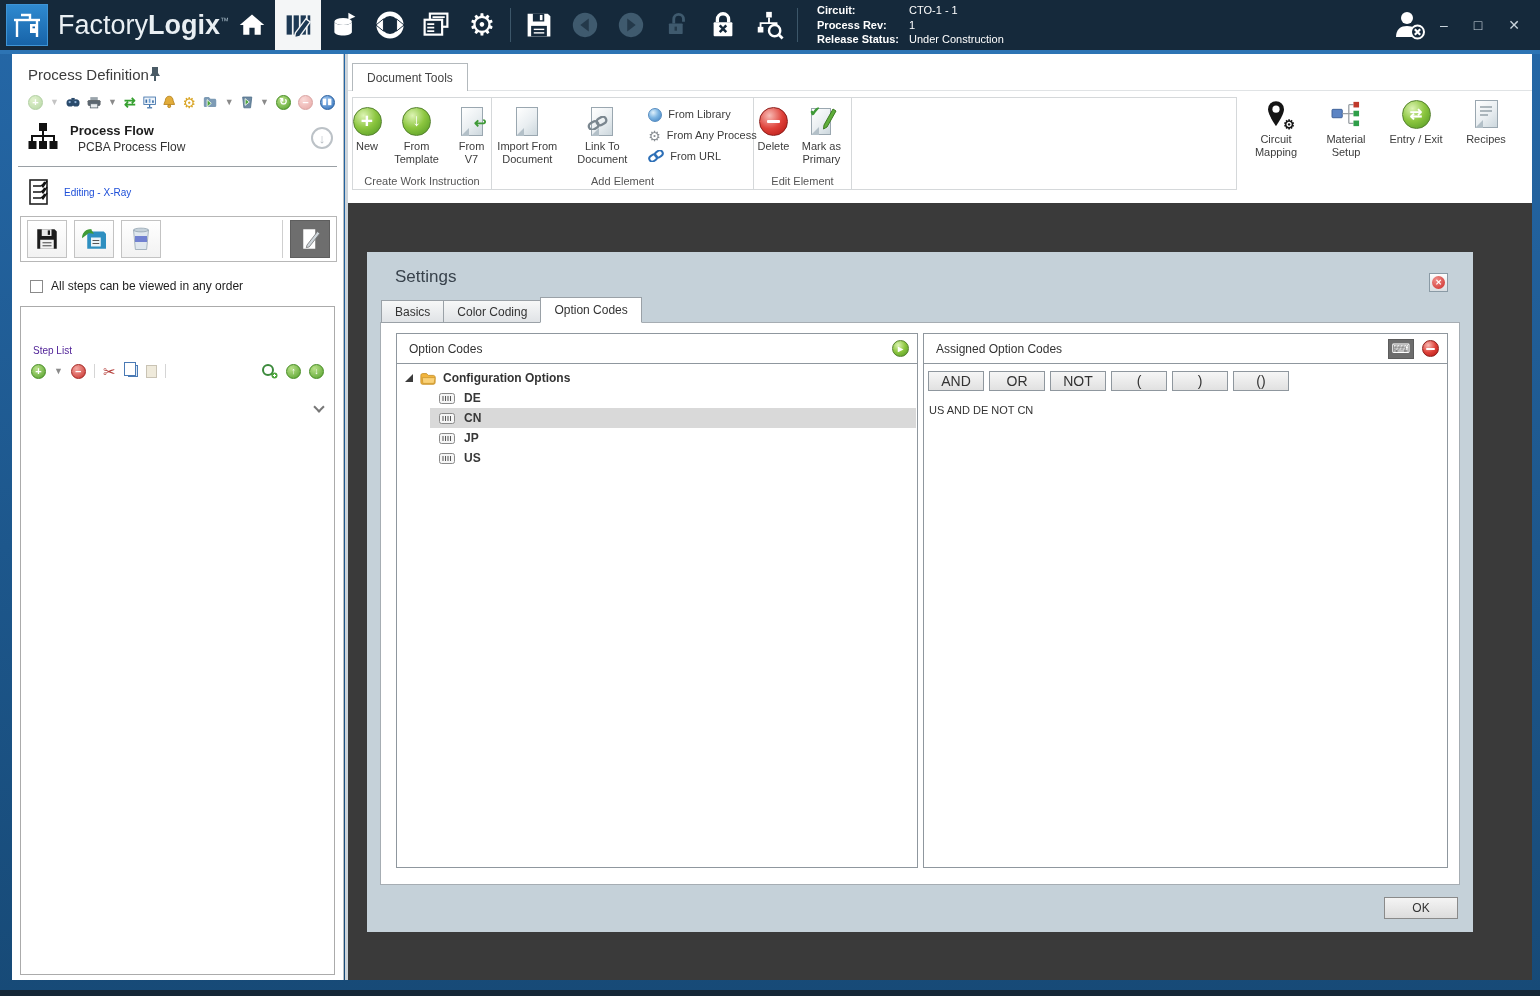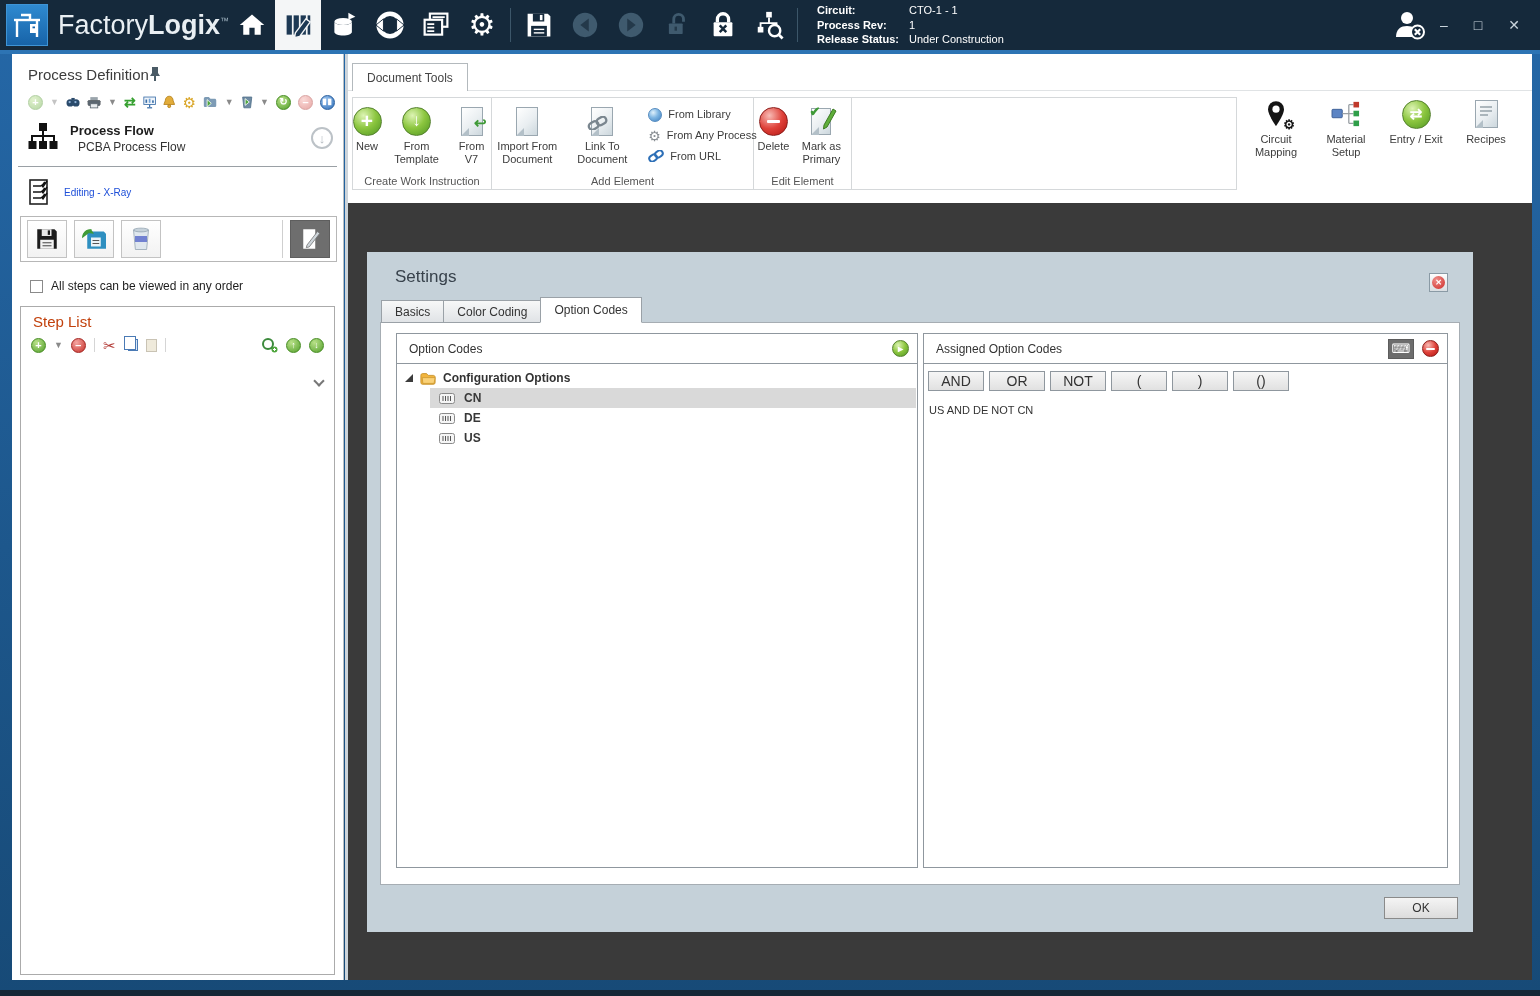--- a/index.html
+++ b/index.html
@@ -44,21 +44,21 @@
 .sb-sep { height:1px; background:#9aa0a5; margin:12px 6px 0 6px; }
 .editing-row { display:flex; align-items:center; gap:10px; padding:11px 0 0 16px; }
 .editing-label { font-weight:400; font-size:10px; color:#1d4ed8; }
 .save-box { margin:10px 6px 0 8px; border:1px solid #b7b7b7; height:46px; display:flex; align-items:center; padding:0 6px; gap:7px; }
 .sq-btn { width:40px; height:38px; border:1px solid #c3c3c3; background:linear-gradient(#ffffff,#f2f2f2); display:flex; align-items:center; justify-content:center; }
 .save-vsep { width:1px; height:38px; background:#cfcfcf; margin-left:auto; }
 .sq-btn.dark { background:#6e6e6e; border-color:#5e5e5e; }
 .chk-row { display:flex; align-items:center; gap:8px; padding:17px 0 0 18px; font-size:12px; color:#1d1d1d; }
 .chk { width:13px; height:13px; border:1px solid #8a8a8a; background:#fff; flex:none; }
 .steplist { position:absolute; left:8px; right:8px; top:252px; bottom:5px; border:1px solid #ababab; background:#fff; }
-.sl-title { padding:6px 0 0 12px; font-size:15px; color:#c2410c; }
+.sl-title { padding:6px 0 0 12px; font-size:10px; color:#4c1d95;margin-top:32px; }
 .sl-tools { display:flex; align-items:center; gap:8px; padding:7px 10px 6px 10px; }
 .sl-vsep { width:1px; height:14px; background:#d5d5d5; }
 .copy-ic { width:10px; height:12px; border:1.5px solid #4a7ab5; background:#dce9f7; position:relative; margin-left:4px; }
 .copy-ic::before { content:""; position:absolute; left:-5px; top:-4px; width:10px; height:12px; border:1.5px solid #4a7ab5; background:#fff; }
 .paste-ic { width:11px; height:13px; border:1.5px solid #c9c3b4; background:#efeadb; }
 .step-wrap { position:relative; margin-top:6px; }
 .step-item { margin:0 28px 0 4px; border:1px solid #e8820e; height:36px; display:flex; align-items:stretch; background:#fff; }
 .step-bar { width:7px; background:#e8820e; flex:none; }
 .step-label { display:flex; align-items:center; padding-left:10px; color:#e8820e; font-size:13px; }
 .chev { width:8px; height:8px; border-right:2px solid #777; border-bottom:2px solid #777; transform:rotate(45deg); }
@@ -559,20 +559,32 @@
           </div>
           <div class="tree">
             <div class="tree-root">
               <span class="tri"></span>
               <svg width="16" height="13" viewBox="0 0 18 14">
                 <path d="M1 3.5 c0-1.2.7-2 2-2 h4.4 l1.8 2 H15 c1.2 0 2 .8 2 2 v6 c0 1.2-.8 2-2 2 H3 c-1.3 0-2-.8-2-2 z" fill="#f2b53e" stroke="#c8922a"></path>
                 <path d="M2.5 6 H17 l-1.2 6.5 H3.2 z" fill="#fad177" stroke="#c8922a" stroke-width=".8"></path>
               </svg>
               <span style="font-weight:700">Configuration Options</span>
             </div>
+            <div class="tree-item">
+              <svg width="16" height="11" viewBox="0 0 16 11">
+                <rect x=".5" y=".5" width="15" height="10" rx="2" fill="#f5f5f5" stroke="#8a8a8a"></rect>
+                <g stroke="#555" stroke-width="1">
+                    <line x1="4" y1="3" x2="4" y2="8"></line>
+                    <line x1="6.5" y1="3" x2="6.5" y2="8"></line>
+                    <line x1="9" y1="3" x2="9" y2="8"></line>
+                    <line x1="11.5" y1="3" x2="11.5" y2="8"></line>
+                  </g>
+              </svg>
+              <span>DE</span>
+            </div>
             <div class="tree-item sel">
               <svg width="16" height="11" viewBox="0 0 16 11">
                 <rect x=".5" y=".5" width="15" height="10" rx="2" fill="#f5f5f5" stroke="#8a8a8a"></rect>
                 <g stroke="#555" stroke-width="1">
                     <line x1="4" y1="3" x2="4" y2="8"></line>
                     <line x1="6.5" y1="3" x2="6.5" y2="8"></line>
                     <line x1="9" y1="3" x2="9" y2="8"></line>
                     <line x1="11.5" y1="3" x2="11.5" y2="8"></line>
                   </g>
               </svg>
@@ -581,21 +593,21 @@
             <div class="tree-item">
               <svg width="16" height="11" viewBox="0 0 16 11">
                 <rect x=".5" y=".5" width="15" height="10" rx="2" fill="#f5f5f5" stroke="#8a8a8a"></rect>
                 <g stroke="#555" stroke-width="1">
                     <line x1="4" y1="3" x2="4" y2="8"></line>
                     <line x1="6.5" y1="3" x2="6.5" y2="8"></line>
                     <line x1="9" y1="3" x2="9" y2="8"></line>
                     <line x1="11.5" y1="3" x2="11.5" y2="8"></line>
                   </g>
               </svg>
-              <span>DE</span>
+              <span>JP</span>
             </div>
             <div class="tree-item">
               <svg width="16" height="11" viewBox="0 0 16 11">
                 <rect x=".5" y=".5" width="15" height="10" rx="2" fill="#f5f5f5" stroke="#8a8a8a"></rect>
                 <g stroke="#555" stroke-width="1">
                     <line x1="4" y1="3" x2="4" y2="8"></line>
                     <line x1="6.5" y1="3" x2="6.5" y2="8"></line>
                     <line x1="9" y1="3" x2="9" y2="8"></line>
                     <line x1="11.5" y1="3" x2="11.5" y2="8"></line>
                   </g>

